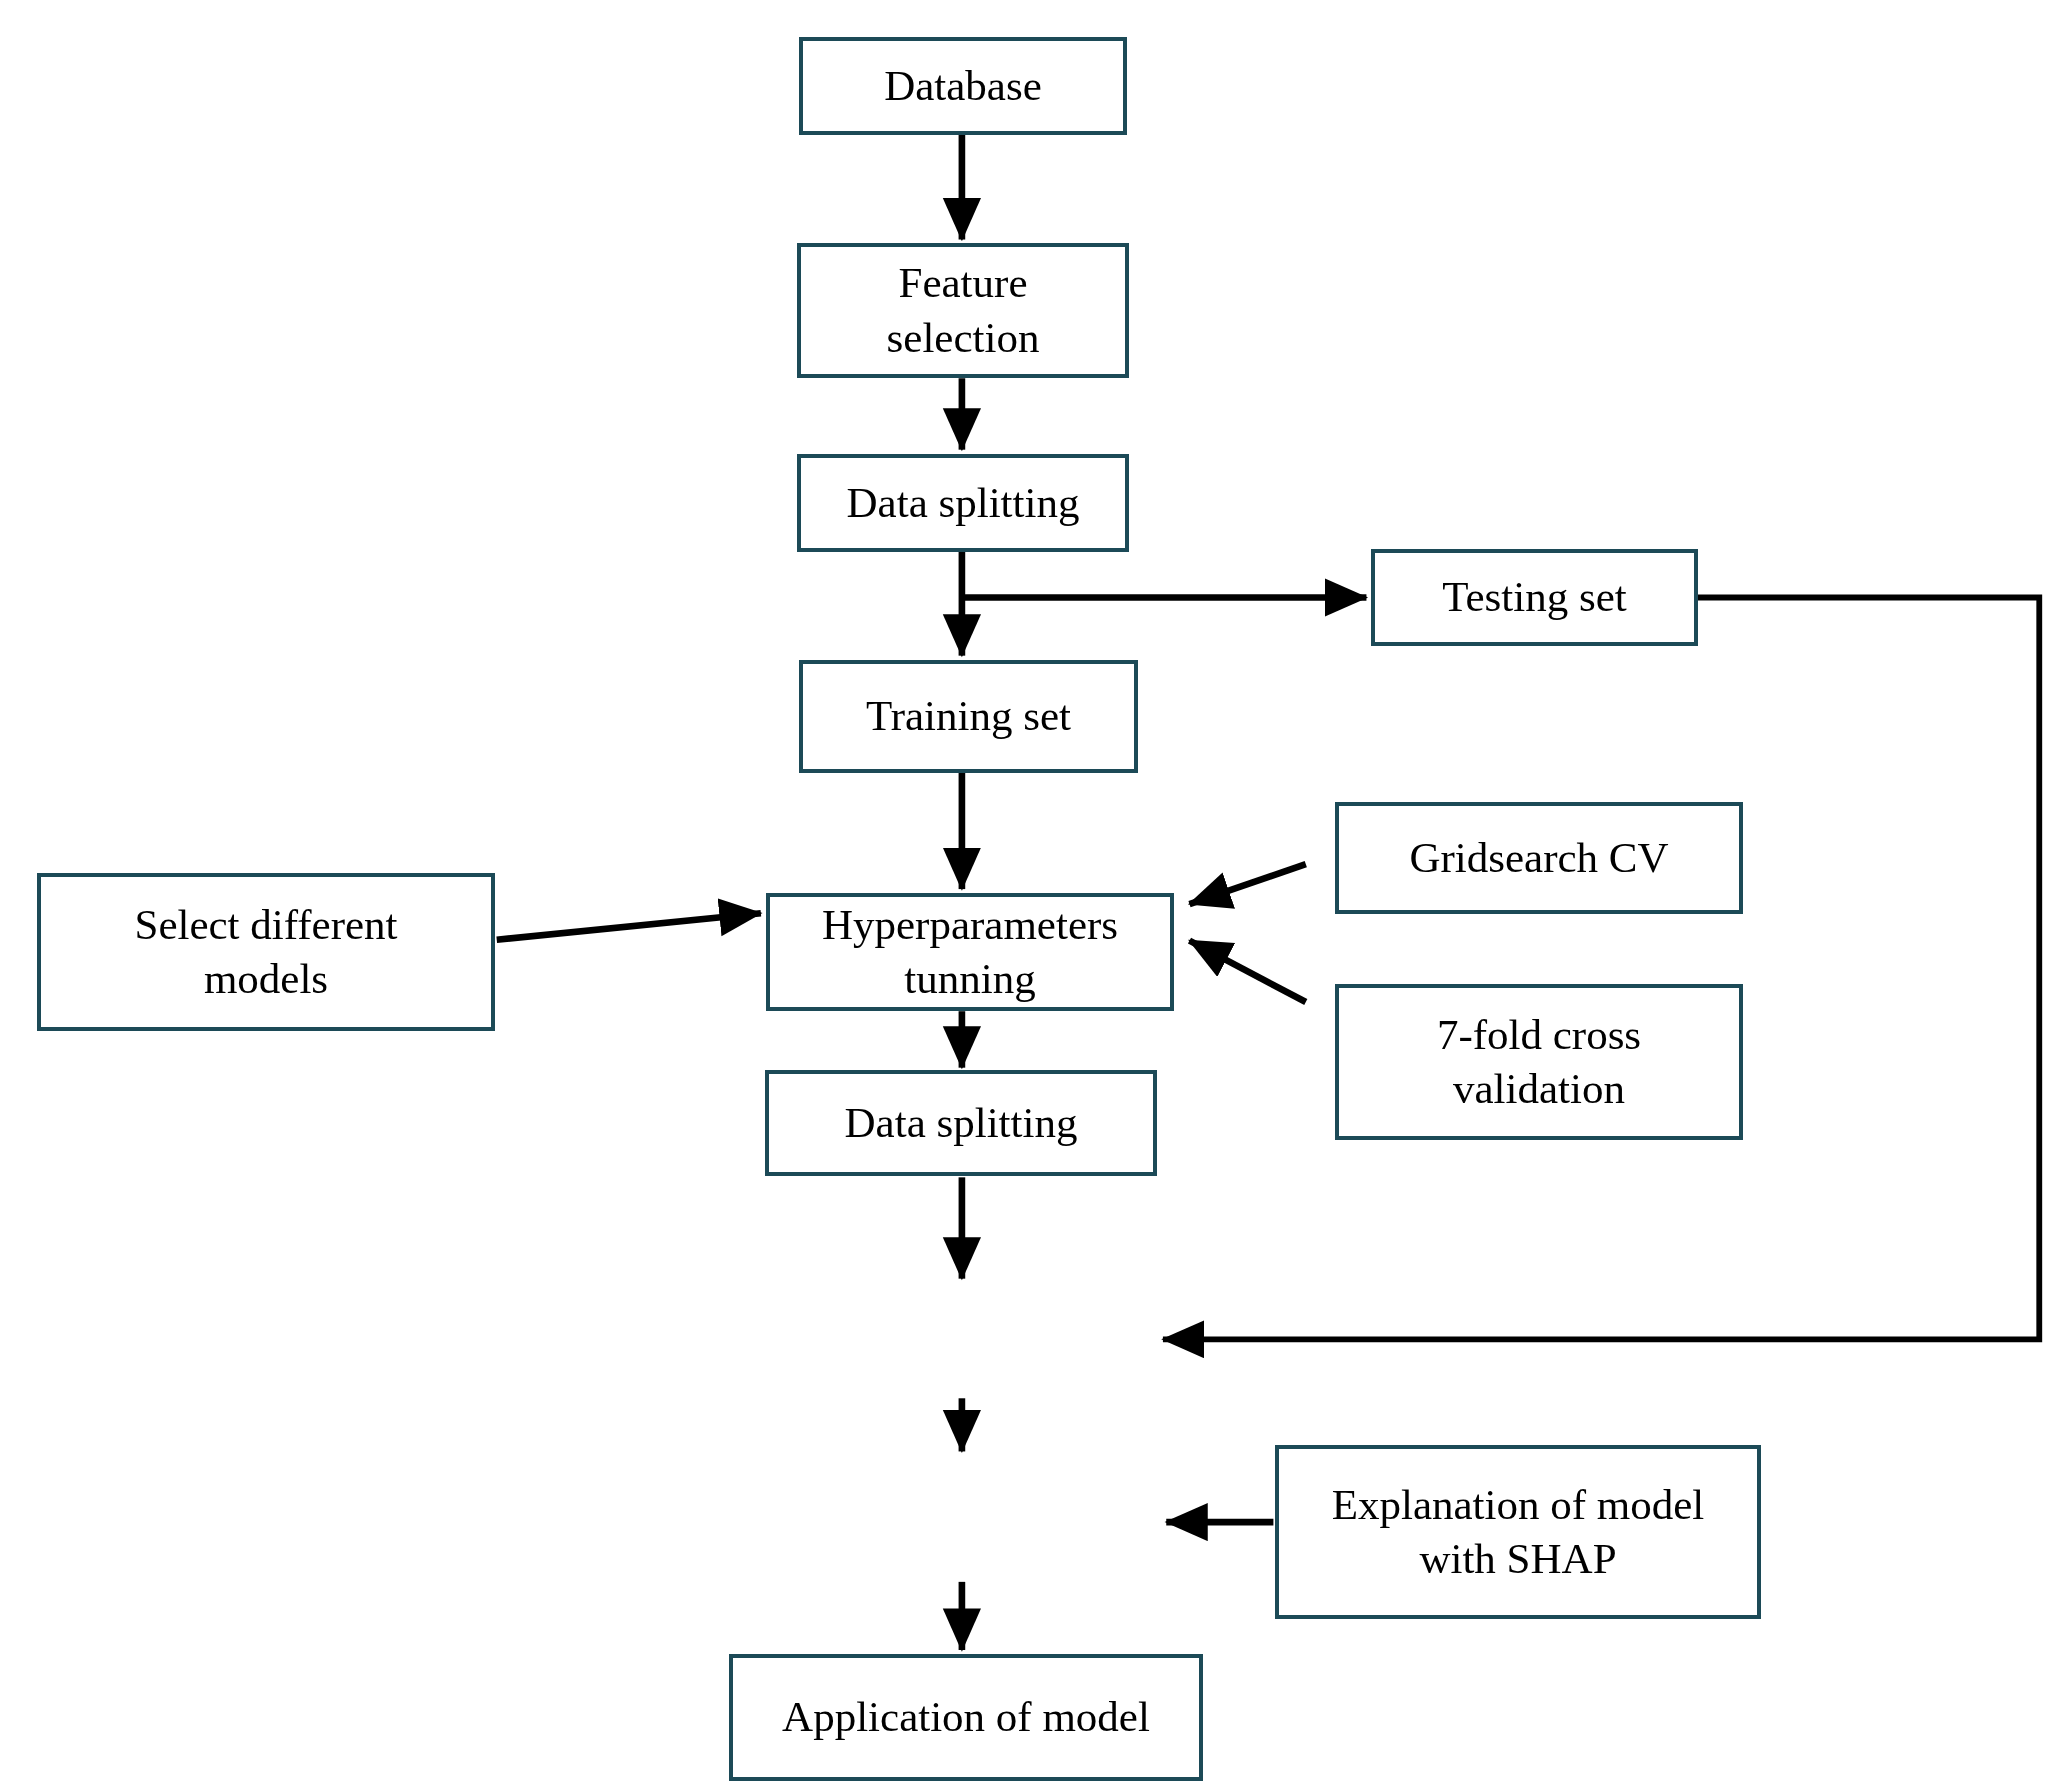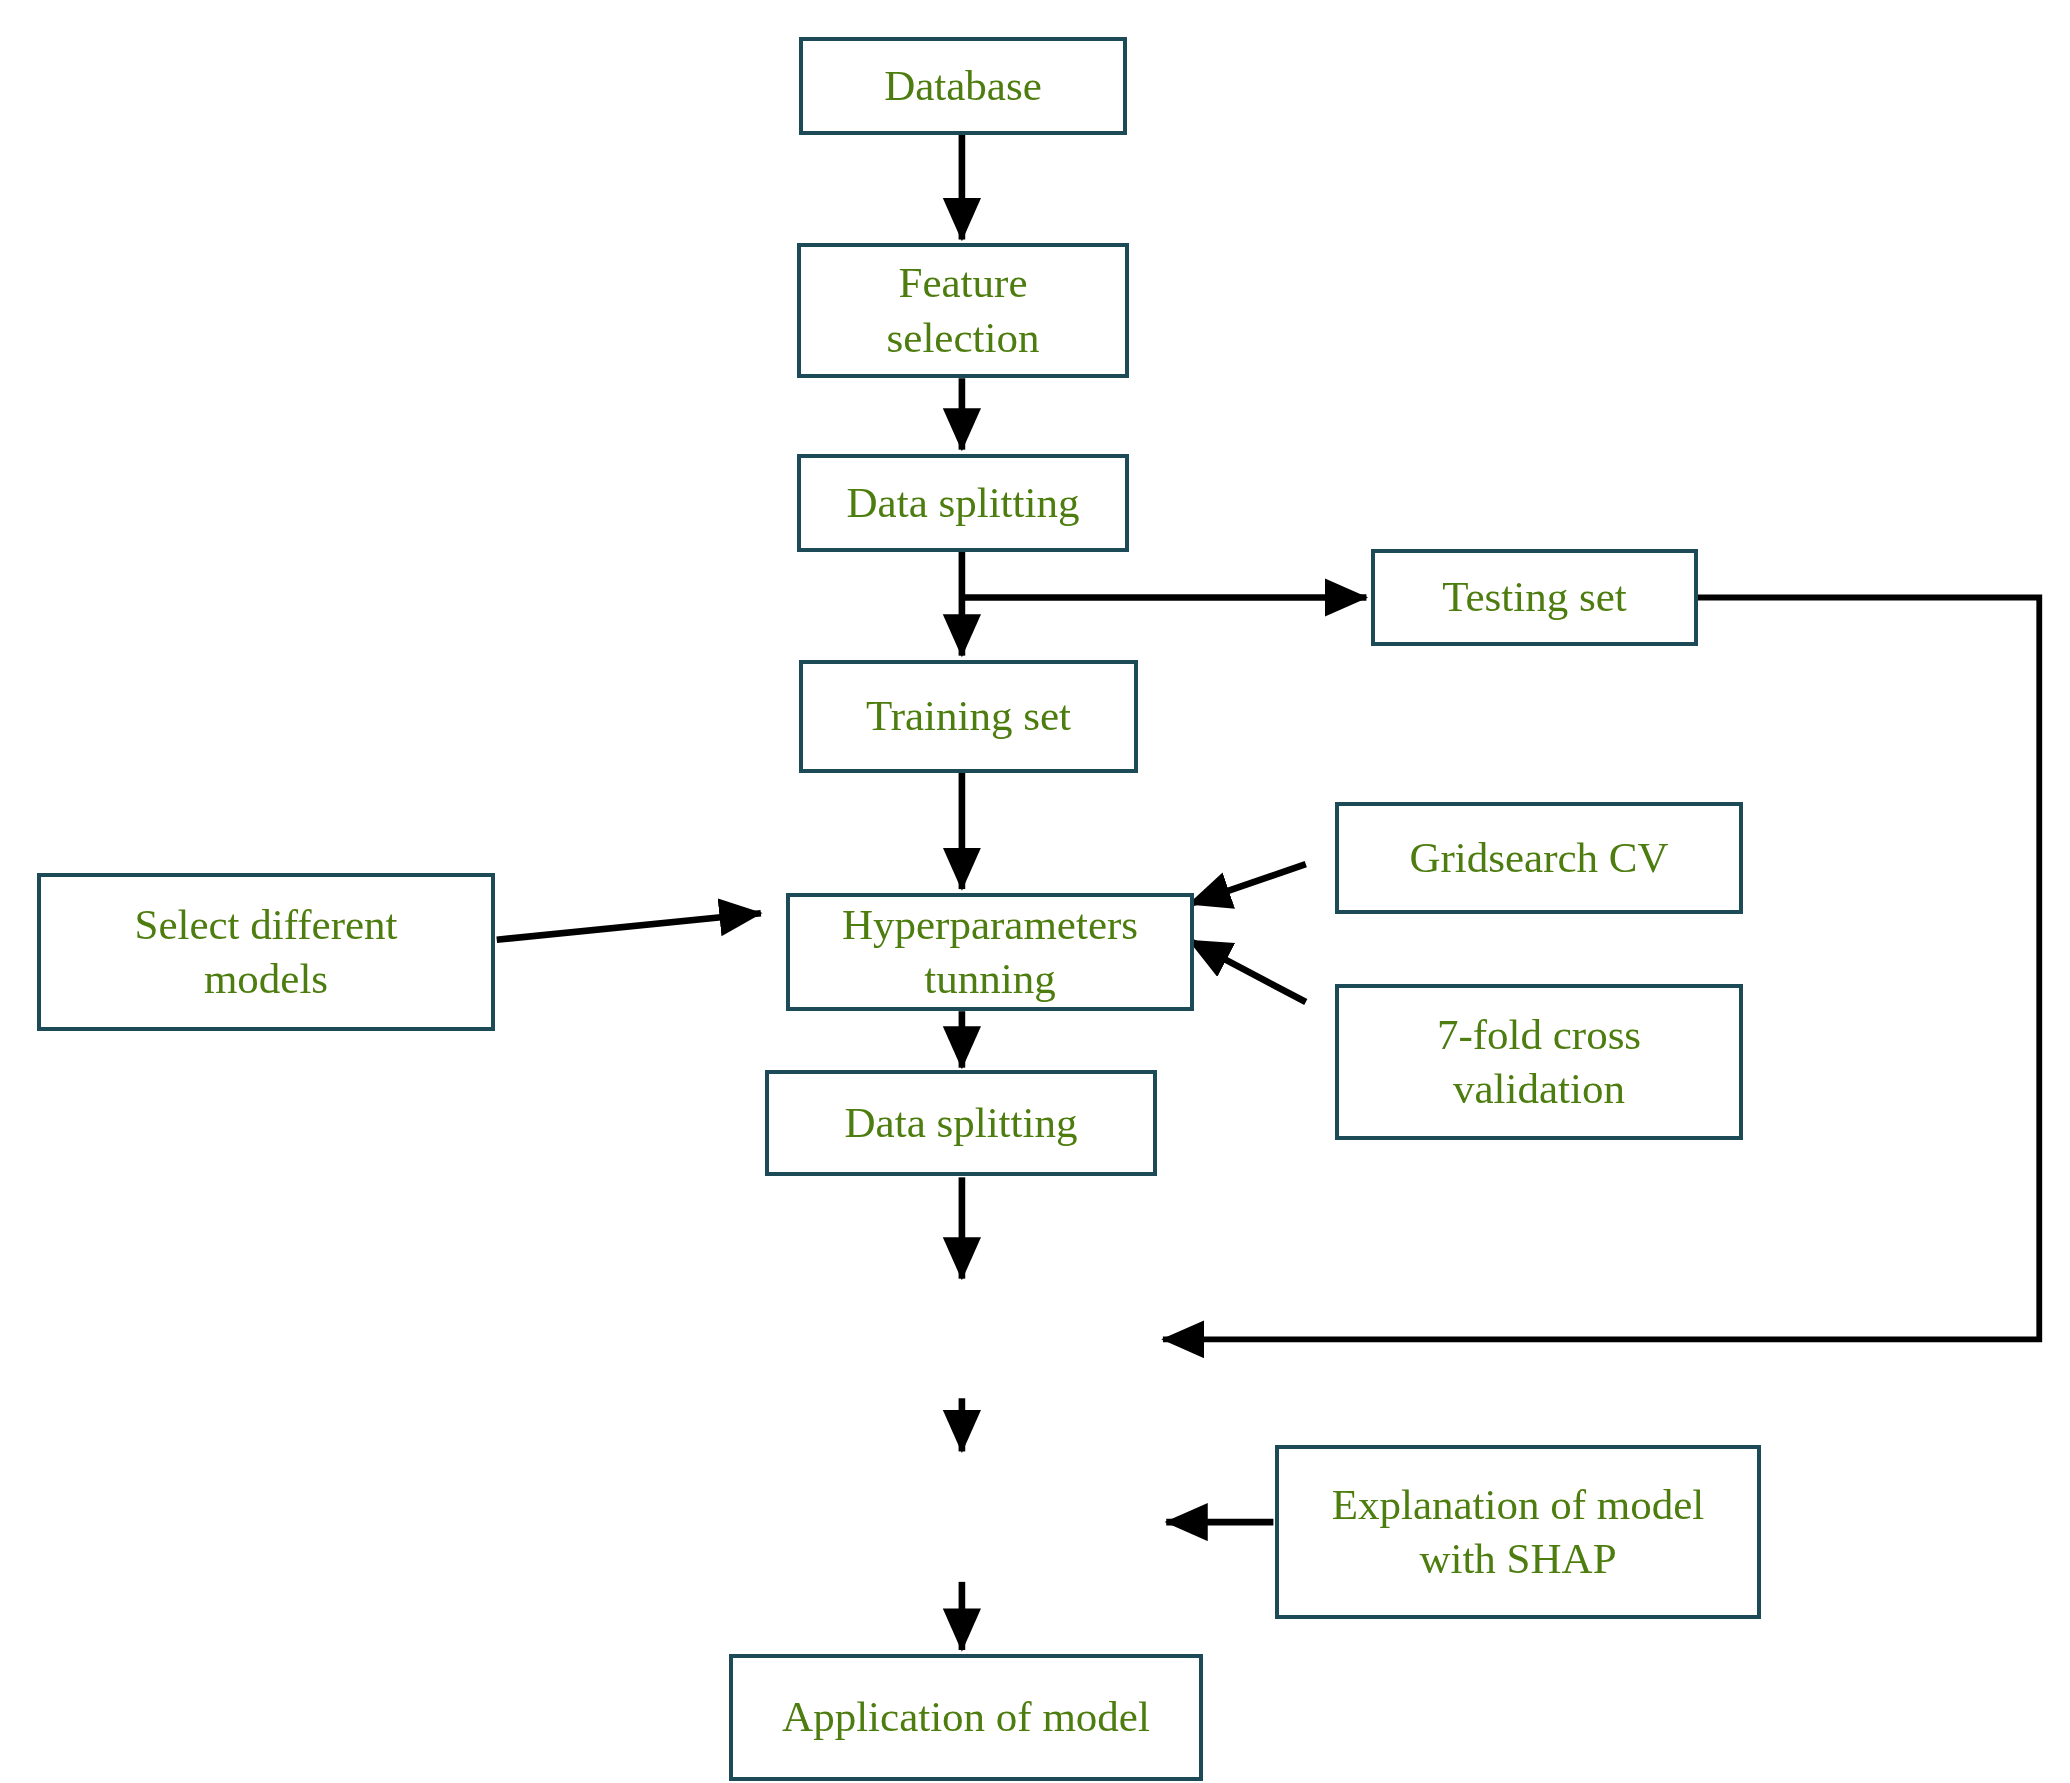--- a/index.html
+++ b/index.html
@@ -18,21 +18,21 @@
     background:#ffffff;
     border:4.2px solid #1c4a57;
     display:flex;
     align-items:center;
     justify-content:center;
     box-sizing:border-box;
   }
   .node .lbl{
     white-space:pre-line;
     text-align:center;
-    color:#4d7c0f;
+    color:#000000;
     font-size:43px;
     line-height:1.26;
     padding:0 8.3px;
   }
 </style>
 </head>
 <body>
 
 <div id="canvas">
 
@@ -91,21 +91,21 @@
 
   <div class="node" style="left:799px;top:660px;width:339px;height:113px;">
     <div class="lbl">Training set</div>
   </div>
 
   <div class="node" style="left:37px;top:873px;width:458px;height:158px;">
     <div class="lbl">Select different
 models</div>
   </div>
 
-  <div class="node" style="left:766px;top:893px;width:408px;height:118px;margin-left:20px;">
+  <div class="node" style="left:766px;top:893px;width:408px;height:118px;">
     <div class="lbl">Hyperparameters
 tunning</div>
   </div>
 
   <div class="node" style="left:1335px;top:802px;width:408px;height:112px;">
     <div class="lbl">Gridsearch CV</div>
   </div>
 
   <div class="node" style="left:1335px;top:984px;width:408px;height:156px;">
     <div class="lbl">7-fold cross

